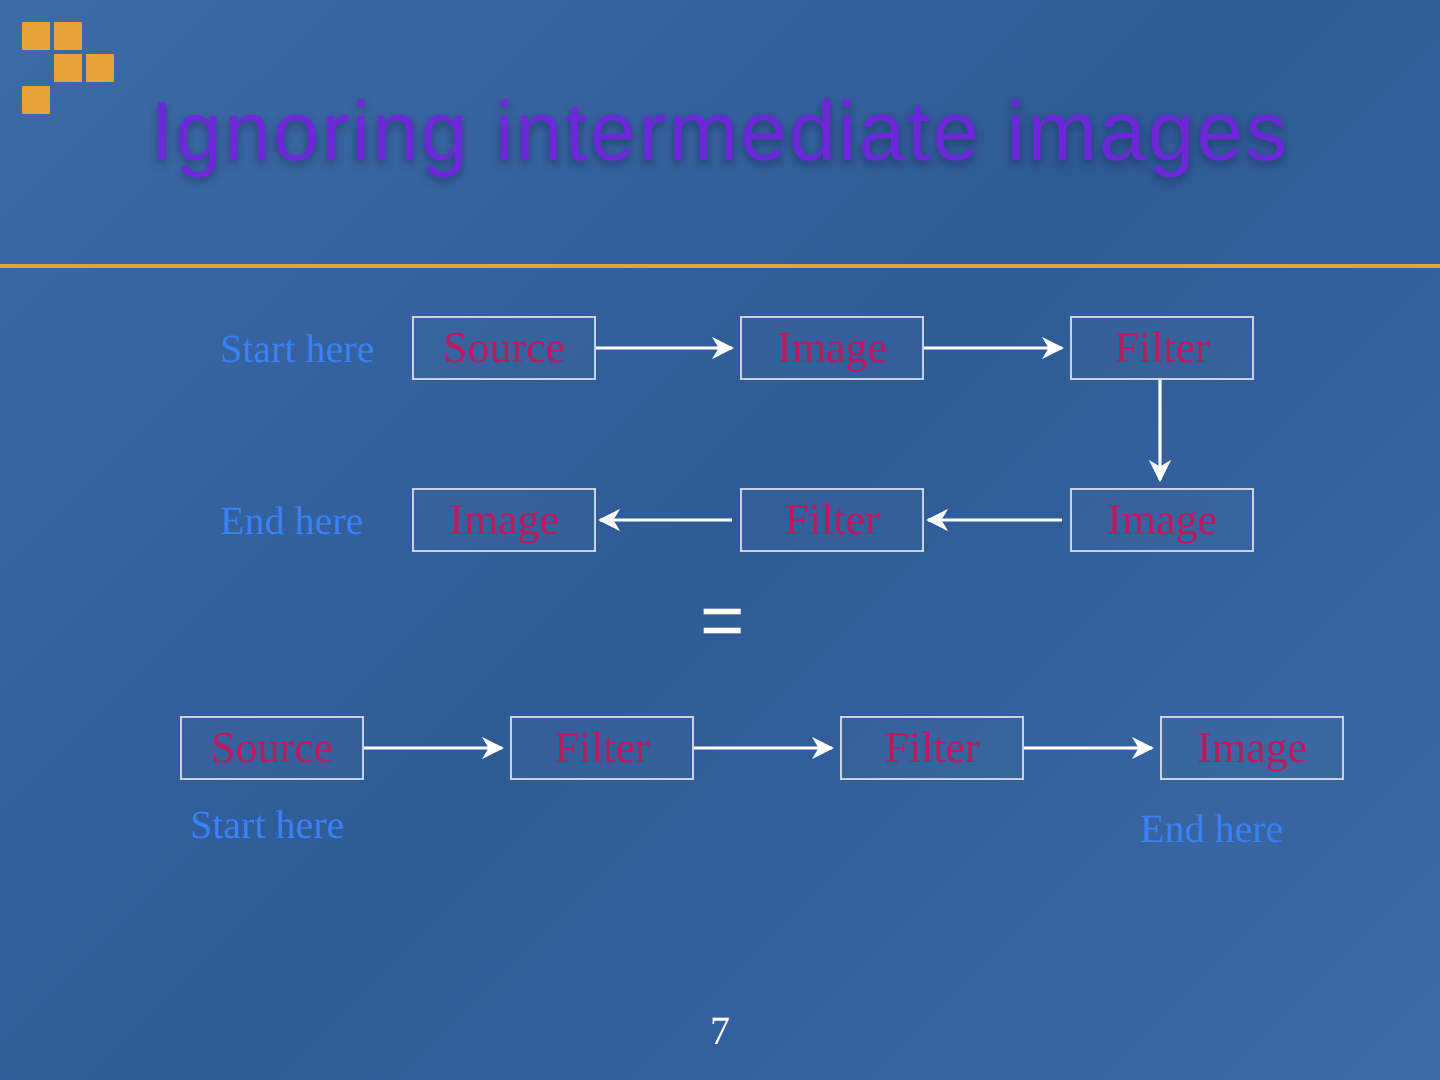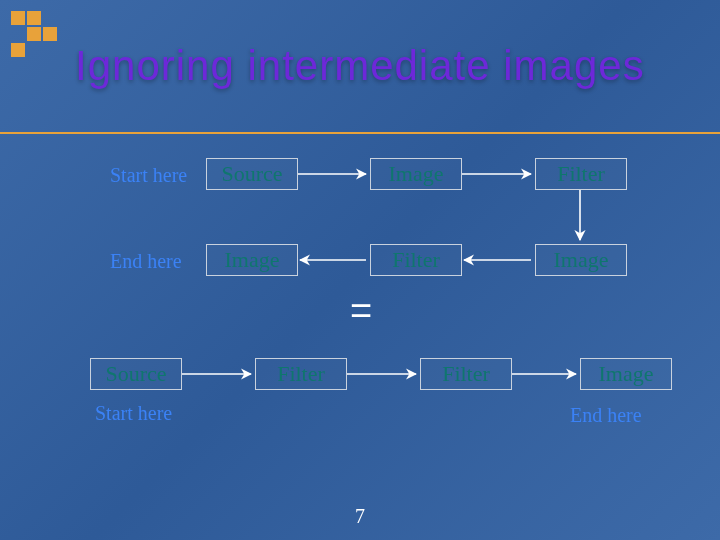--- a/index.html
+++ b/index.html
@@ -22,21 +22,21 @@
     font-weight:300;font-size:42px;line-height:1.05;
     color:#6d28d9;text-shadow:0 2px 4px rgba(0,0,0,0.3);
     letter-spacing:1px;
     margin-top:16px;
   }
   .rule{position:absolute;top:132px;left:0;width:720px;height:2px;background:#e8a23a}
   .stage{position:absolute;top:140px;left:0;width:720px;height:400px}
   .box{
     position:absolute;border:1px solid #c9d2de;background:rgba(255,255,255,0.02);
     width:90px;height:30px;line-height:30px;text-align:center;
-    font-size:22px;color:#0f766e;
+    font-size:22px;color:#be185d;
   }
   .lbl{position:absolute;font-size:20px;color:#3b82f6}
   .eq{position:absolute;font-size:38px;color:#fff;font-family:'Century Gothic',sans-serif}
   .pg{position:absolute;bottom:12px;left:0;width:720px;text-align:center;font-size:20px}
   svg.arrows{position:absolute;top:0;left:0;width:720px;height:400px;pointer-events:none}
 </style>
 </head>
 <body>
 
 <div class="deco">

